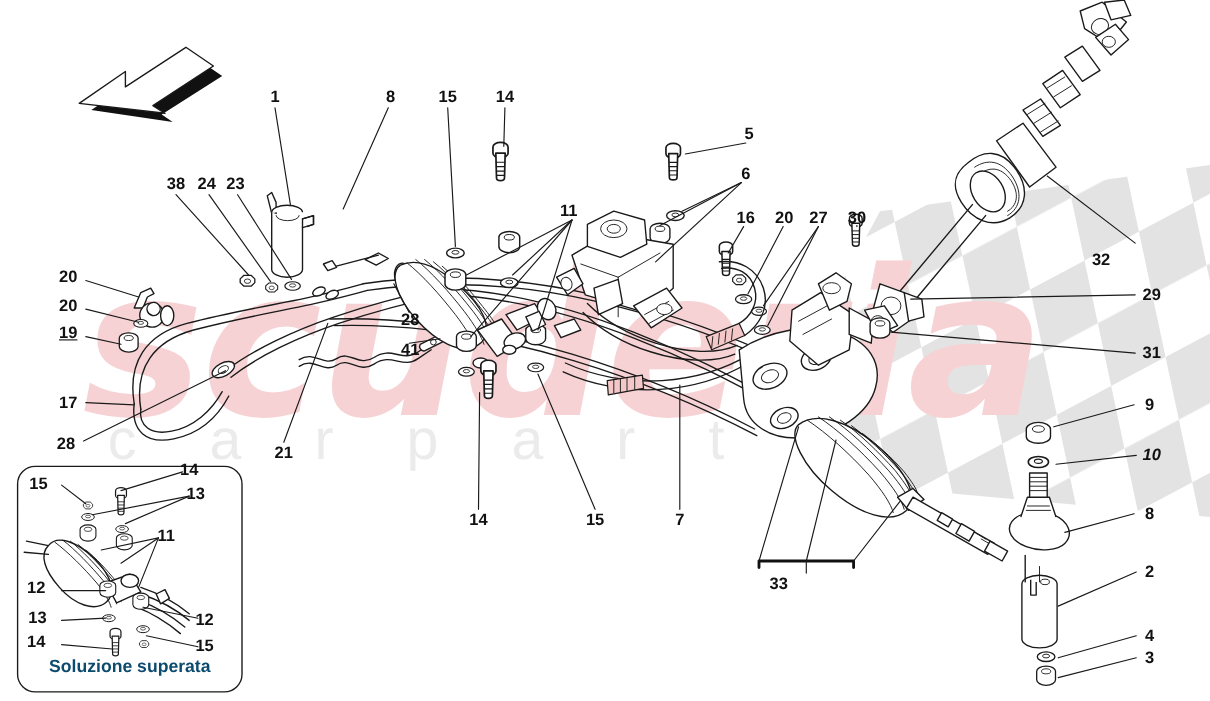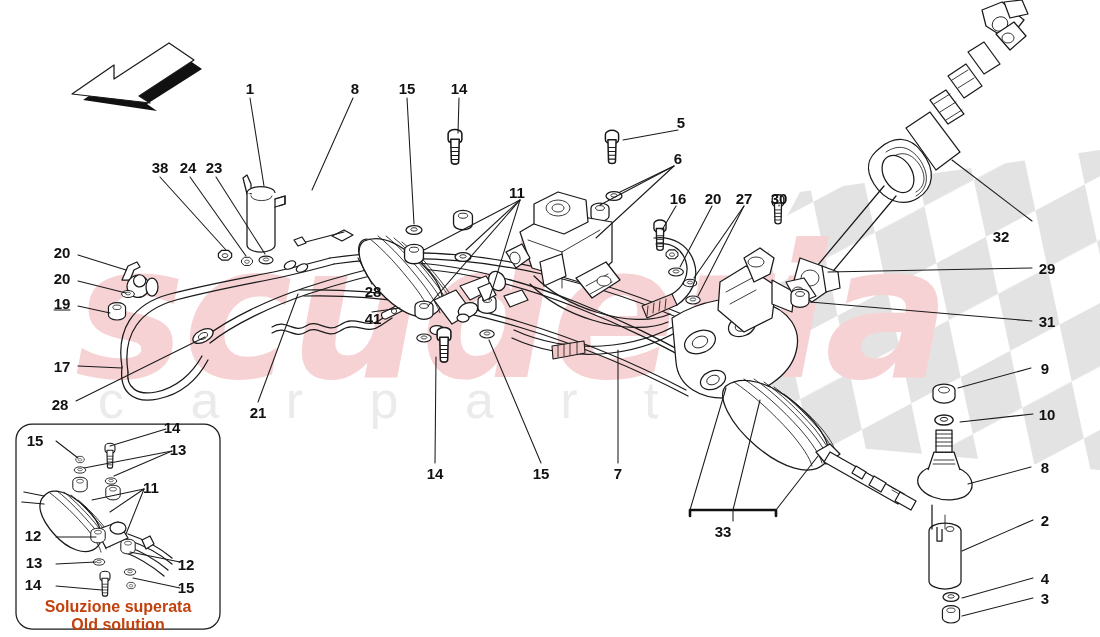--- a/index.html
+++ b/index.html
@@ -45,21 +45,21 @@
   }
   .num.c{transform:translate(-50%,-50%);}
 
   
   .caption{
     position:absolute;
     text-align:center;
     font-family:"Liberation Sans", sans-serif;
     font-weight:700;
     font-size:16px;
-    color:#c2410c;
+    color:#0c4a6e;
     line-height:1.15;
     white-space:nowrap;
     user-select:none;
   }
 </style>
 </head>
 <body>
 
 <div id="stage">
 
@@ -556,40 +556,39 @@
   <div class="num c" style="left:62px;top:252px;">20</div>
   <div class="num c" style="left:1001px;top:221px;margin-top:15px;">32</div>
   <div class="num c" style="left:62px;top:278px;">20</div>
   <div class="num c" style="left:1047px;top:268px;">29</div>
   <div class="num c" style="left:62px;top:303px;text-decoration:underline;">19</div>
   <div class="num c" style="left:373px;top:291px;">28</div>
   <div class="num c" style="left:1047px;top:321px;">31</div>
   <div class="num c" style="left:373px;top:318px;">41</div>
   <div class="num c" style="left:62px;top:366px;">17</div>
   <div class="num c" style="left:1045px;top:368px;">9</div>
-  <div class="num c" style="left:1047px;top:414px;">10</div>
+  <div class="num c" style="left:1047px;top:414px;font-style:italic;">10</div>
   <div class="num c" style="left:60px;top:404px;">28</div>
   <div class="num c" style="left:258px;top:412px;">21</div>
   <div class="num c" style="left:435px;top:473px;">14</div>
   <div class="num c" style="left:541px;top:473px;">15</div>
   <div class="num c" style="left:618px;top:473px;">7</div>
   <div class="num c" style="left:1045px;top:467px;">8</div>
   <div class="num c" style="left:1045px;top:520px;">2</div>
-  <div class="num c" style="left:723px;top:531px;">33</div>
+  <div class="num c" style="left:708px;top:531px;">33</div>
   <div class="num c" style="left:1045px;top:578px;">4</div>
   <div class="num c" style="left:1045px;top:598px;">3</div>
 
   <div class="num c" style="left:35px;top:440px;">15</div>
   <div class="num c" style="left:172px;top:427px;">14</div>
   <div class="num c" style="left:178px;top:449px;">13</div>
   <div class="num c" style="left:151px;top:487px;">11</div>
   <div class="num c" style="left:33px;top:535px;">12</div>
   <div class="num c" style="left:186px;top:564px;">12</div>
   <div class="num c" style="left:34px;top:562px;">13</div>
   <div class="num c" style="left:186px;top:587px;">15</div>
   <div class="num c" style="left:33px;top:584px;">14</div>
 
   <div class="caption" style="left:16px;top:598px;width:204px;">
     <div>Soluzione superata</div>
-    <div>Old solution</div>
   </div>
 
 </div>
 
 </body></html>

